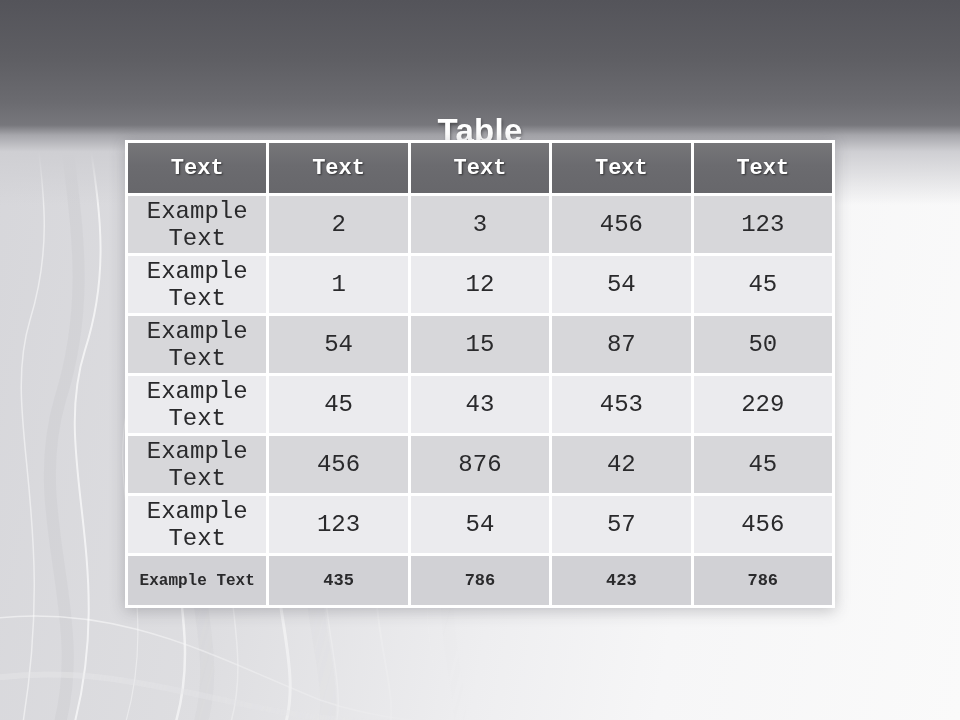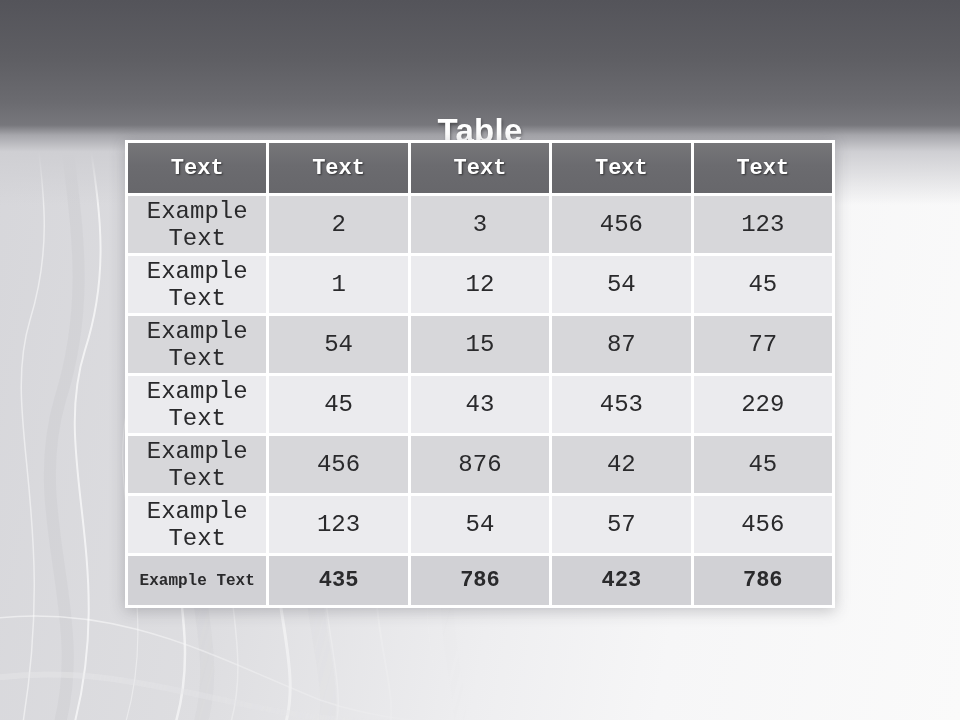--- a/index.html
+++ b/index.html
@@ -44,21 +44,21 @@
     color:#ffffff;font-size:22px;font-weight:bold;text-align:center;
     text-shadow:1px 1px 2px rgba(0,0,0,.55);
   }
   table.data td{
     height:55px;text-align:center;vertical-align:middle;
     font-size:24px;color:#2a2a2c;
   }
   td.label{font-size:17px;}
   tr.odd  td{background:#d7d7da;}
   tr.even td{background:#ebebee;}
-  tr.total td{background:#d1d1d5;font-weight:bold;height:47px;font-size:22px;}
+  tr.total td{background:#d1d1d5;font-weight:bold;height:47px;font-size:17px;}
   tr.total td.label{font-size:16px;}
 </style>
 </head>
 <body>
 
 <div class="slide">
 
   <div class="texture">
     <svg viewBox="0 0 700 720" preserveAspectRatio="none" fill="none" stroke-linecap="round">
       <path d="M70,-20 C40,140 110,240 60,400 C25,520 95,620 55,740" stroke="#bdbdc2" stroke-width="12" opacity="0.22"></path>
@@ -109,21 +109,21 @@
         <td>1</td>
         <td>12</td>
         <td>54</td>
         <td>45</td>
       </tr>
       <tr class="odd">
         <td class="label">Example Text</td>
         <td>54</td>
         <td>15</td>
         <td>87</td>
-        <td>77</td>
+        <td>50</td>
       </tr>
       <tr class="even">
         <td class="label">Example Text</td>
         <td>45</td>
         <td>43</td>
         <td>453</td>
         <td>229</td>
       </tr>
       <tr class="odd">
         <td class="label">Example Text</td>

